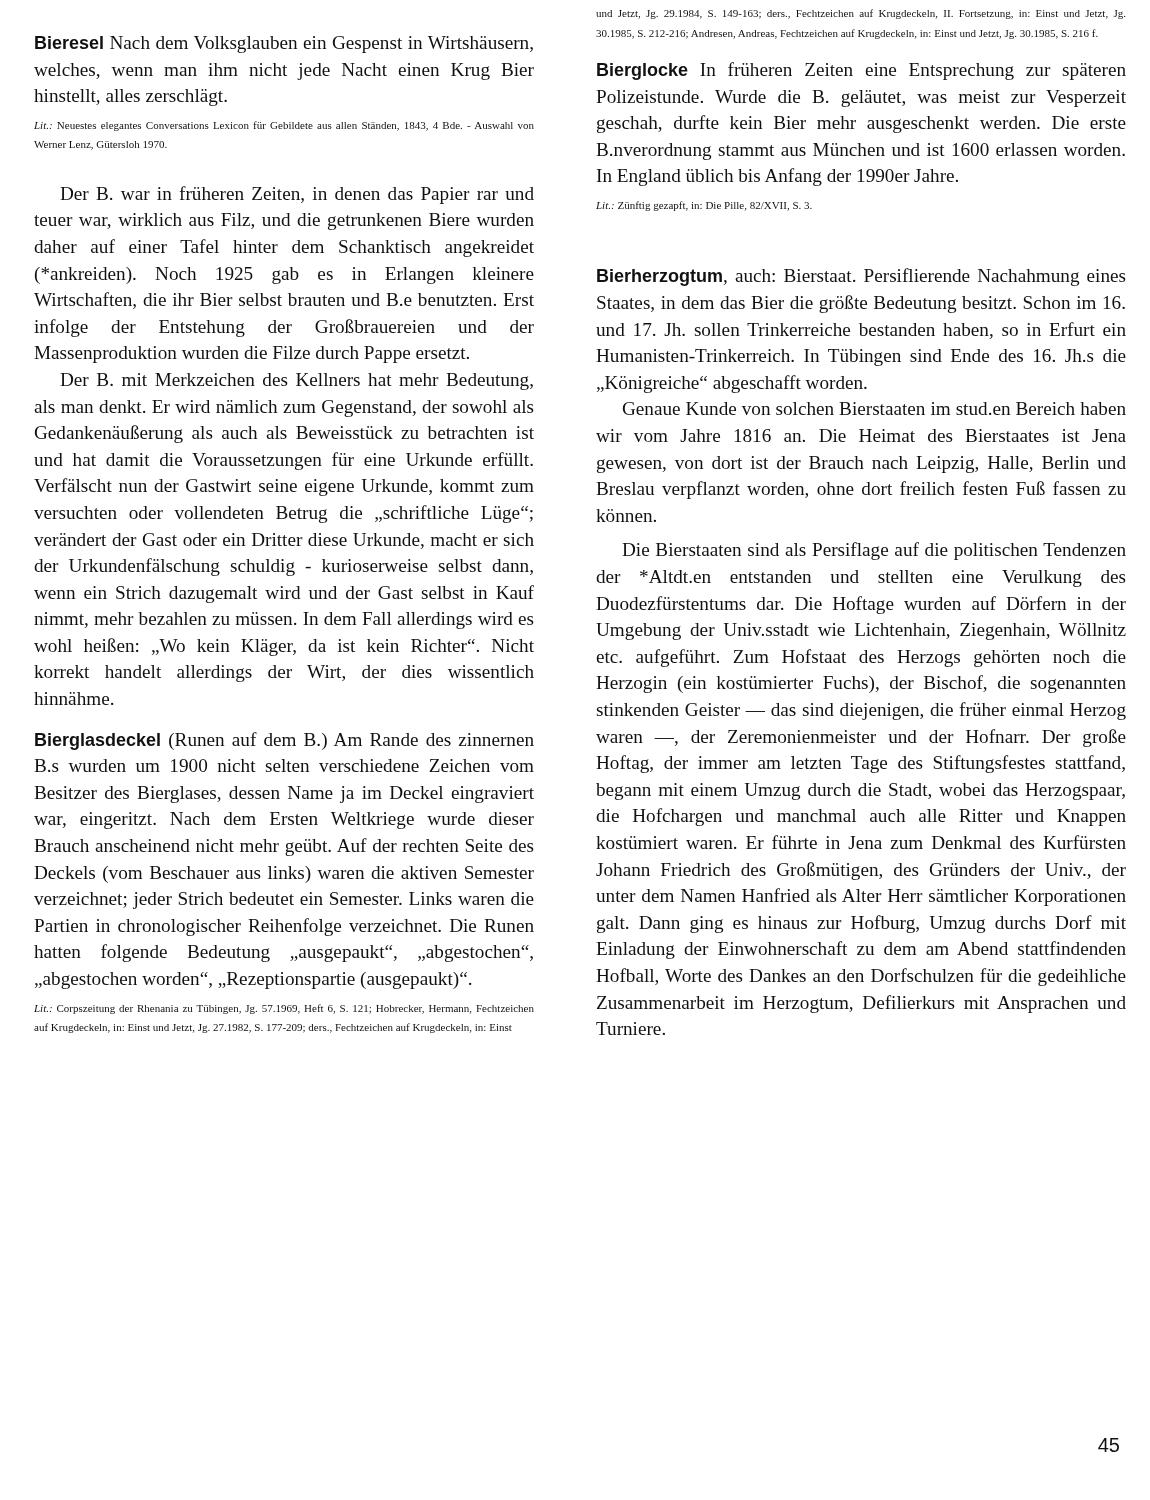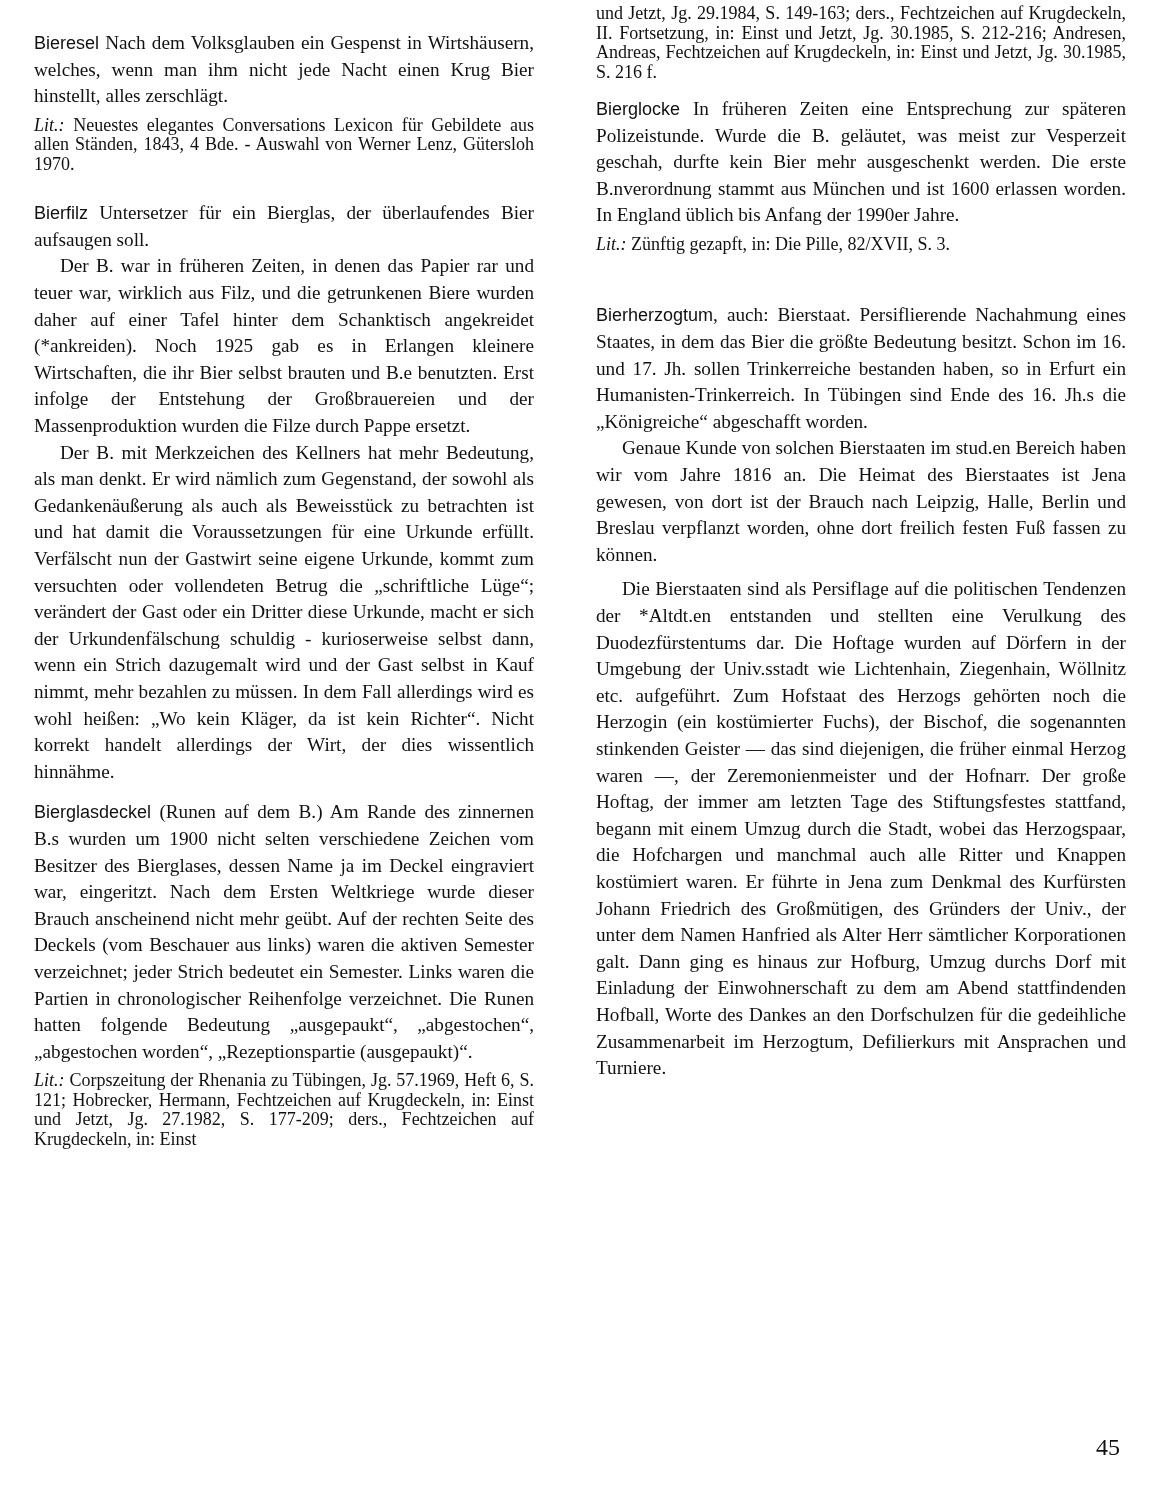--- a/index.html
+++ b/index.html
@@ -2,47 +2,46 @@
 <html><head>
   <meta charset="utf-8">
   <style>
     html, body { margin: 0; padding: 0; background: #ffffff; }
     body { width: 1150px; height: 1500px; position: relative; overflow: hidden; color: #111; }
     .page { position: absolute; left: 0; top: 0; width: 1150px; height: 1500px; }
     .col { position: absolute; top: 4px; width: 500px; font-family: "Liberation Serif", serif; font-size: 19.2px; line-height: 26.6px; text-align: justify; hyphens: manual; }
     .col-left { left: 34px; }
     .col-right { left: 596px; width: 530px; }
     .entry { margin: 0; }
-    .headword { font-family: "Liberation Sans", sans-serif; font-weight: normal; font-size: 18px; }
+    .headword { font-family: "Liberation Sans", sans-serif; font-weight: bold; font-size: 18px; }
     .para { margin: 0; }
     .indent { text-indent: 26px; }
-    .lit { font-size: 18px; line-height: 19.5px; margin-top: 6px; }
+    .lit { font-size: 11px; line-height: 19.5px; margin-top: 6px; }
     .lit-label { font-style: italic; }
     .gap-l { height: 26px; }
     .gap-m { height: 14px; }
     .gap-xl { height: 48px; }
-    .page-number { position: absolute; right: 30px; top: 1434px; font-family: Liberation Serif, serif; font-size: 24px; }
+    .page-number { position: absolute; right: 30px; top: 1434px; font-family: Liberation Sans, sans-serif; font-size: 20px; }
   </style>
 </head>
 <body>
 
 <div class="page">
 
   <div class="col col-left">
     <div class="gap-l"></div>
 
     <div class="entry">
       <p class="para"><span class="headword">Bieresel</span><span> Nach dem Volksglauben ein Gespenst in Wirtshäusern, welches, wenn man ihm nicht jede Nacht einen Krug Bier hinstellt, alles zerschlägt.</span></p>
       <p class="para lit"><span class="lit-label">Lit.:</span><span> Neuestes elegantes Conversations Lexicon für Gebildete aus allen Ständen, 1843, 4 Bde. - Auswahl von Werner Lenz, Gütersloh 1970.</span></p>
     </div>
 
     <div class="gap-l"></div>
 
     <div class="entry">
-      <p class="para"><span class="headword">Bierfilz</span><span> Untersetzer für ein Bierglas, der überlaufendes Bier aufsaugen soll.</span></p>
       <p class="para indent">Der B. war in früheren Zeiten, in denen das Papier rar und teuer war, wirklich aus Filz, und die getrunkenen Biere wurden daher auf einer Tafel hinter dem Schanktisch angekreidet (*ankreiden). Noch 1925 gab es in Erlangen kleinere Wirtschaften, die ihr Bier selbst brauten und B.e benutzten. Erst infolge der Entstehung der Großbrauereien und der Massenproduktion wurden die Filze durch Pappe ersetzt.</p>
       <p class="para indent">Der B. mit Merkzeichen des Kellners hat mehr Bedeutung, als man denkt. Er wird nämlich zum Gegenstand, der sowohl als Gedankenäußerung als auch als Beweisstück zu betrachten ist und hat damit die Voraussetzungen für eine Urkunde erfüllt. Verfälscht nun der Gastwirt seine eigene Urkunde, kommt zum versuchten oder vollendeten Betrug die „schriftliche Lüge“; verändert der Gast oder ein Dritter diese Urkunde, macht er sich der Urkundenfälschung schuldig - kurioserweise selbst dann, wenn ein Strich dazugemalt wird und der Gast selbst in Kauf nimmt, mehr bezahlen zu müssen. In dem Fall allerdings wird es wohl heißen: „Wo kein Kläger, da ist kein Richter“. Nicht korrekt handelt allerdings der Wirt, der dies wissentlich hinnähme.</p>
     </div>
 
     <div class="gap-m"></div>
 
     <div class="entry">
       <p class="para"><span class="headword">Bierglasdeckel</span><span> (Runen auf dem B.) Am Rande des zinnernen B.s wurden um 1900 nicht selten verschiedene Zeichen vom Besitzer des Bierglases, dessen Name ja im Deckel eingraviert war, eingeritzt. Nach dem Ersten Weltkriege wurde dieser Brauch anscheinend nicht mehr geübt. Auf der rechten Seite des Deckels (vom Beschauer aus links) waren die aktiven Semester verzeichnet; jeder Strich bedeutet ein Semester. Links waren die Partien in chronologischer Reihenfolge verzeichnet. Die Runen hatten folgende Bedeutung „ausgepaukt“, „abgestochen“, „abgestochen worden“, „Rezeptionspartie (ausgepaukt)“.</span></p>
       <p class="para lit"><span class="lit-label">Lit.:</span><span> Corpszeitung der Rhenania zu Tübingen, Jg. 57.1969, Heft 6, S. 121; Hobrecker, Hermann, Fechtzeichen auf Krugdeckeln, in: Einst und Jetzt, Jg. 27.1982, S. 177-209; ders., Fechtzeichen auf Krugdeckeln, in: Einst</span></p>
     </div>

